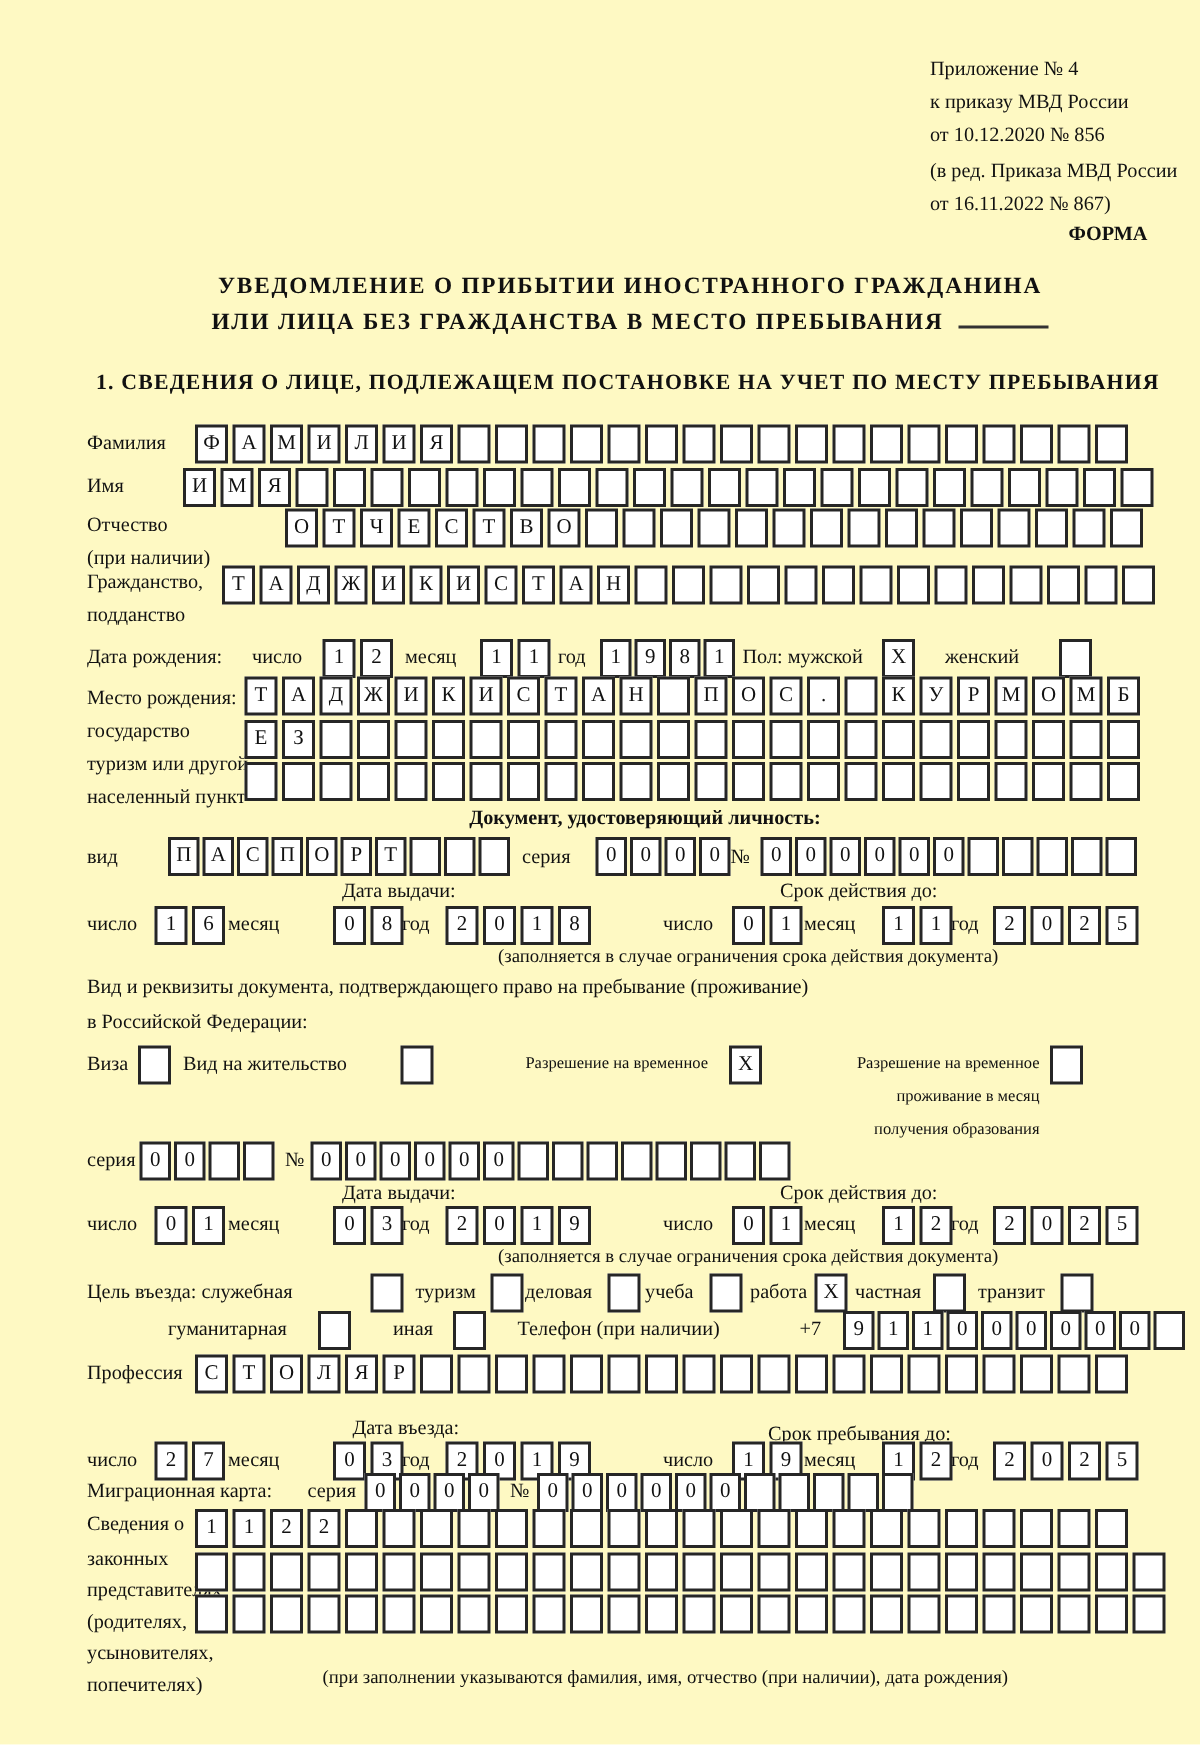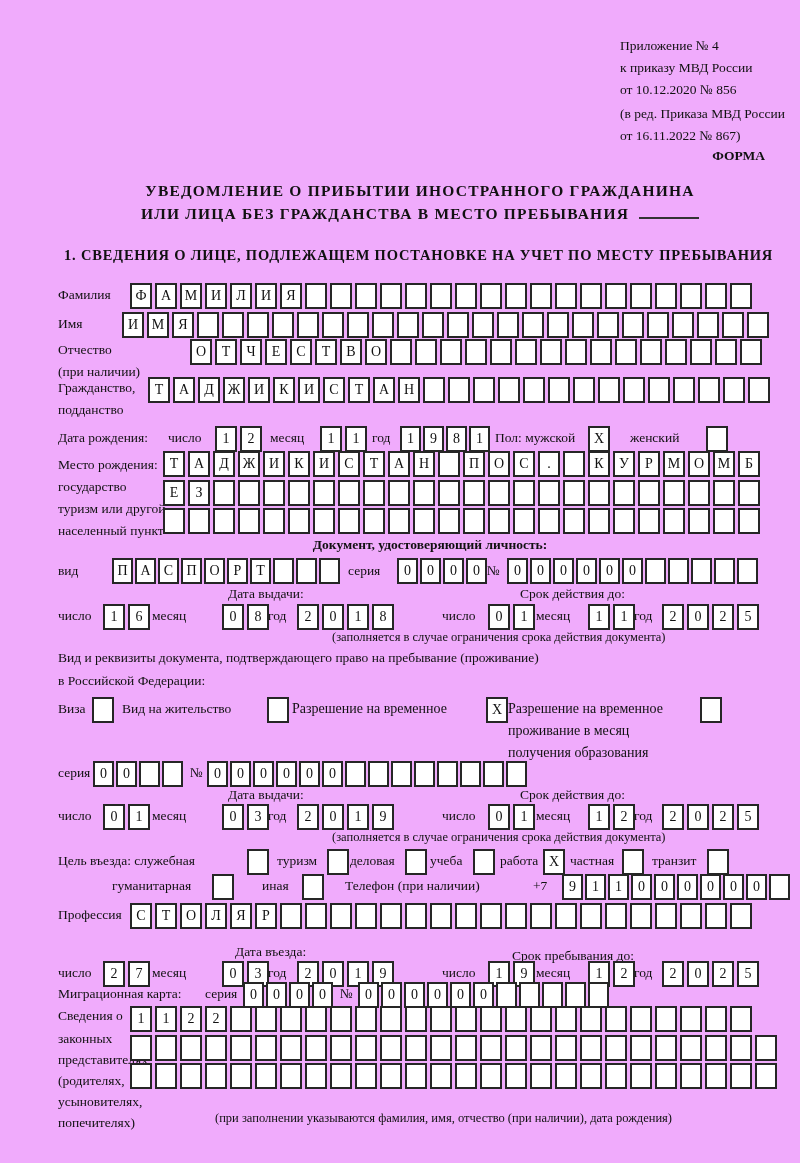--- a/index.html
+++ b/index.html
@@ -1,31 +1,31 @@
 <!DOCTYPE html>
 <html><head>
 <meta charset="utf-8">
 <style>
   html,body{margin:0;padding:0;background:#fff;}
-  .page{position:relative;width:800px;height:1163px;background:#f0abfc;color:#111;
+  .page{position:relative;width:800px;height:1163px;background:#fef9c3;color:#111;
         font-family:"Liberation Serif", serif;overflow:hidden;}
   .t{position:absolute;font-size:13.5px;white-space:nowrap;line-height:16px;}
   .sm-t{font-size:12.5px;}
   .b{font-weight:bold;}
   .cells{position:absolute;display:flex;gap:3px;}
   .cell{width:18px;height:22px;border:2px solid #262626;display:flex;align-items:center;
         justify-content:center;font-size:14px;line-height:22px;background:#fff;flex:0 0 auto;}
   .cells.smc{gap:2px;}
   .cells.smc .cell{width:17px;}
   .title{position:absolute;left:40px;width:760px;font-weight:bold;font-size:15.5px;
          letter-spacing:1.2px;text-align:center;white-space:nowrap;}
   .underline-blank{display:inline-block;width:60px;height:12px;border-bottom:2px solid #333;
          margin-left:10px;vertical-align:baseline;}
   .heading{position:absolute;font-weight:bold;font-size:14.5px;letter-spacing:0.8px;white-space:nowrap;}
-  .mlblock{position:absolute;font-size:14px;text-align:left;line-height:22px;}
+  .mlblock{position:absolute;font-size:11px;text-align:right;line-height:22px;}
 </style>
 </head>
 <body>
 
 <div class="page">
 
   <div class="t" style="left:620px;top:38px;">Приложение № 4</div>
   <div class="t" style="left:620px;top:60px;">к приказу МВД России</div>
   <div class="t" style="left:620px;top:82px;">от 10.12.2020 № 856</div>
   <div class="t" style="left:620px;top:106px;">(в ред. Приказа МВД России</div>

